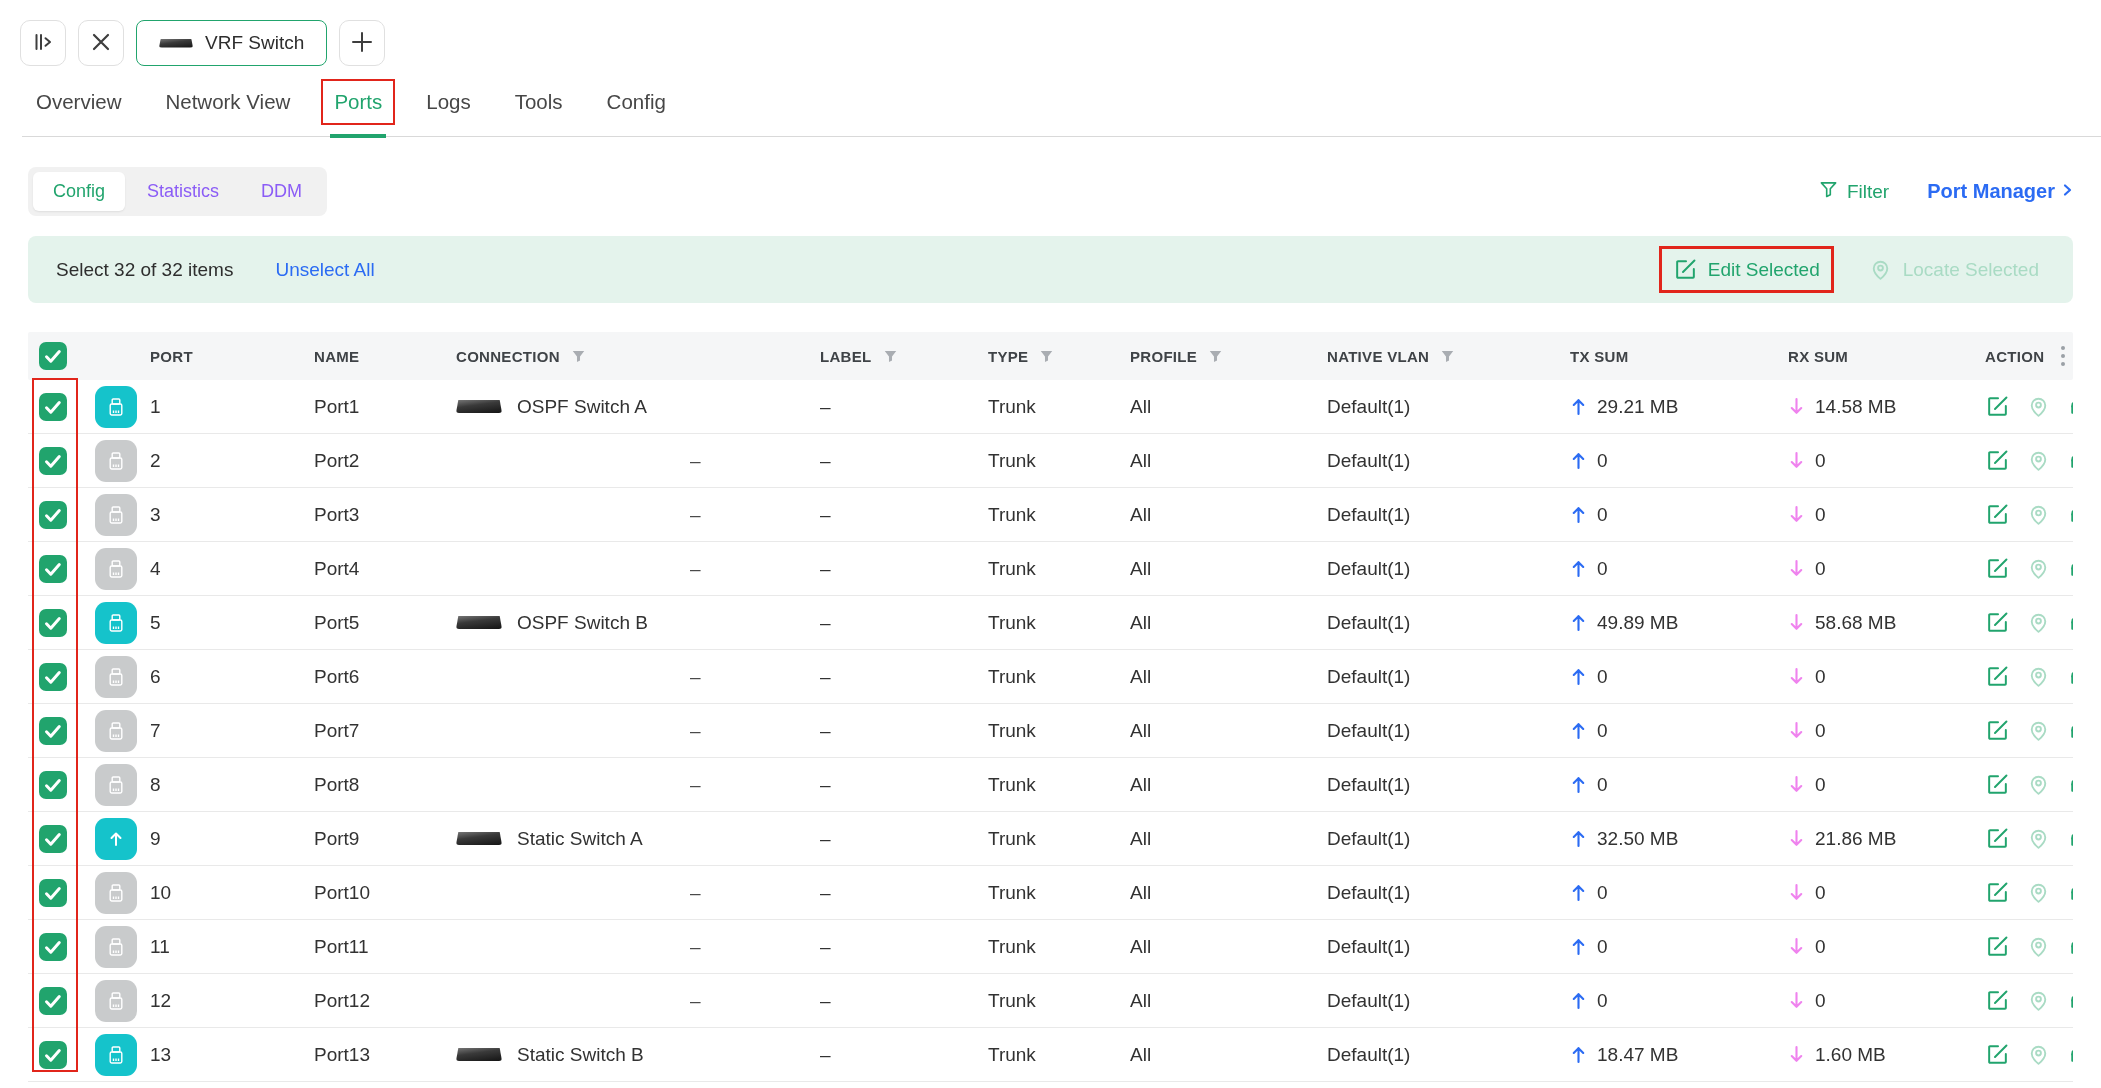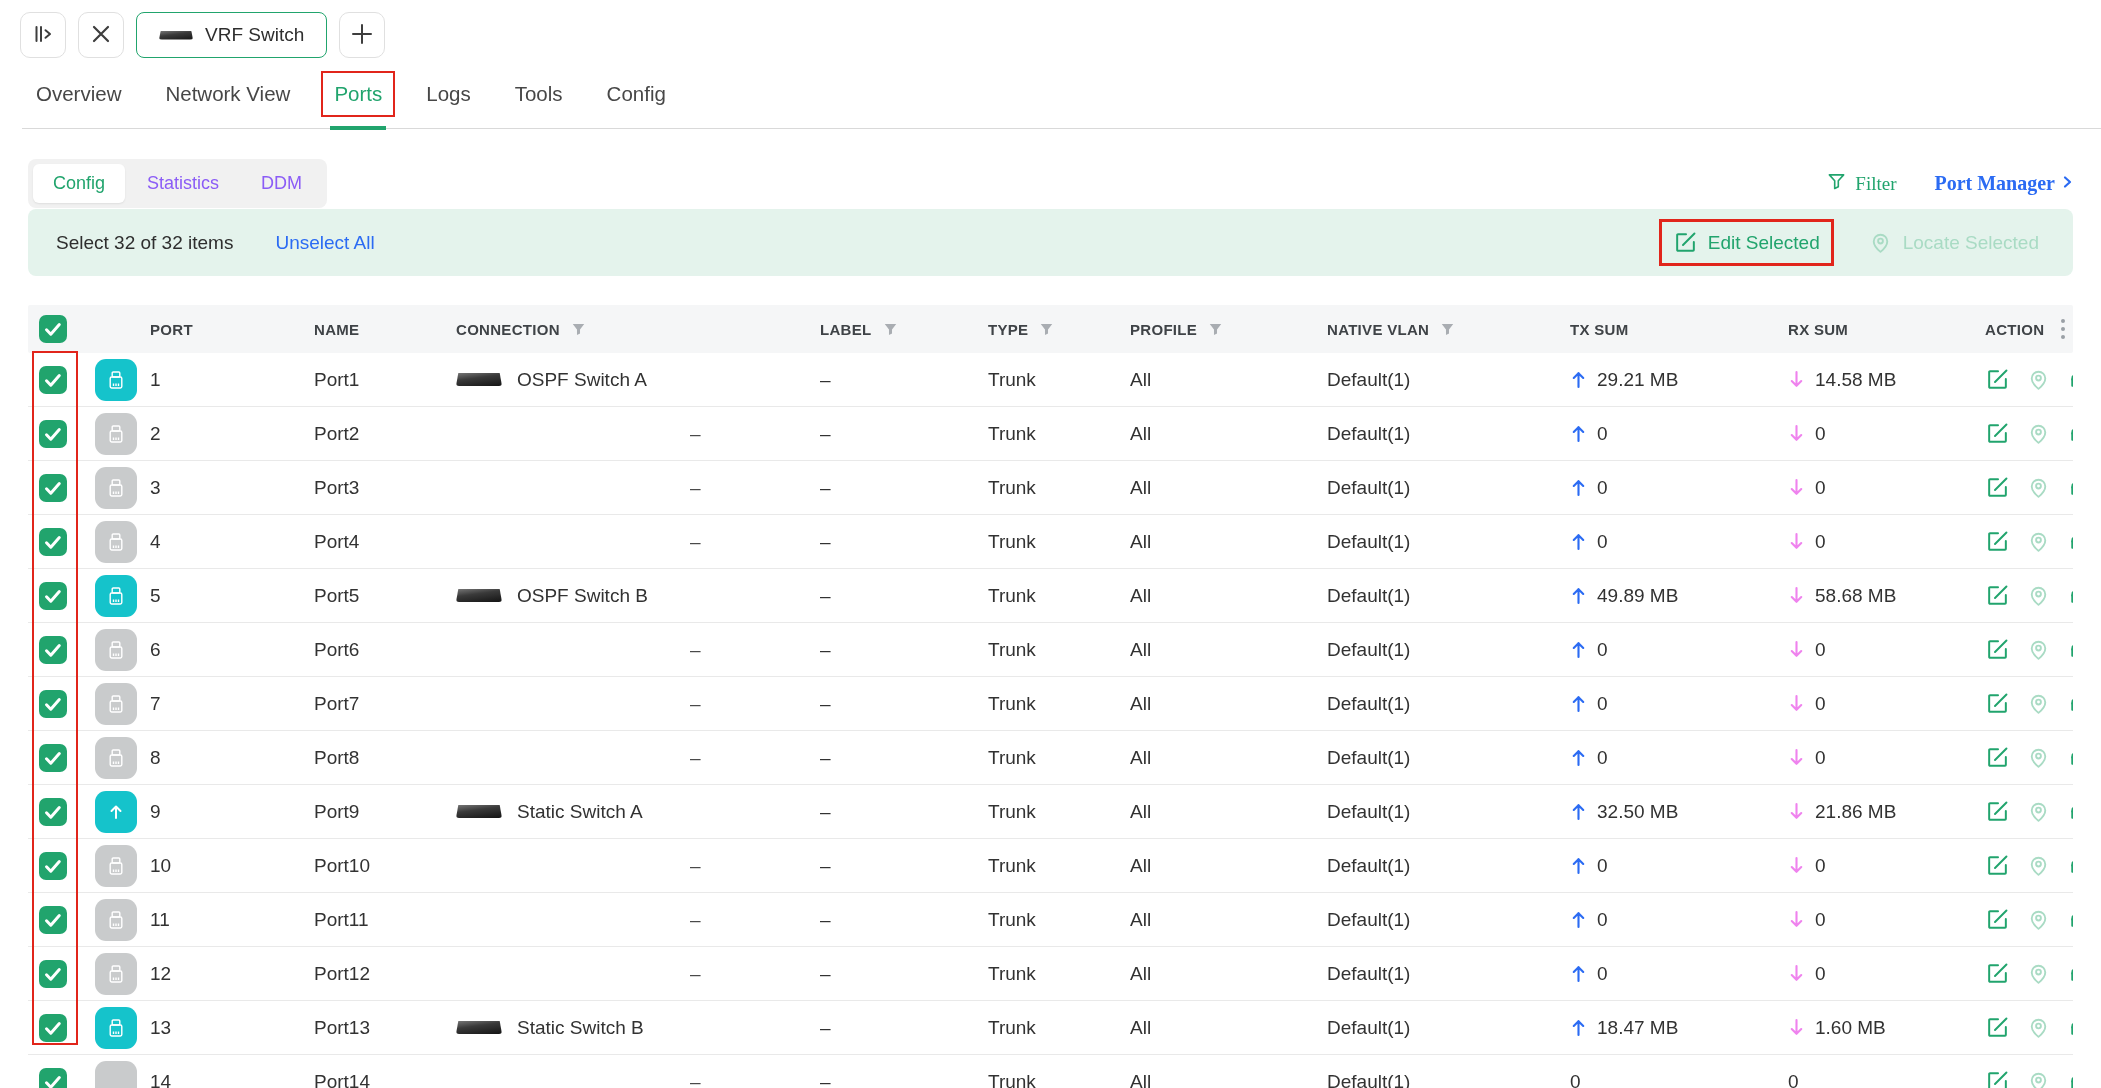--- a/index.html
+++ b/index.html
@@ -3,44 +3,44 @@
 <meta charset="utf-8">
 <style>
   :root{
     --green:#21a46d; --teal:#15c3cb; --blue:#2b6bf3; --pink:#ef83ee;
     --red:#e1251b; --mint:#e4f3ec; --badge-gray:#c9cbcc; --green-disabled:#a9dbc4;
     --text:#323232; --heading:#3f4347; --border:#e9e9e9;
   }
   *{box-sizing:border-box;margin:0;padding:0;}
   html,body{width:2101px;height:1088px;overflow:hidden;background:#fff;
     font-family:"Liberation Sans",sans-serif;color:var(--text);}
-  .topbar{display:flex;align-items:center;gap:12px;padding:12px 0 0 20px;}
+  .topbar{display:flex;align-items:center;gap:12px;padding:12px 0 0 20px;margin-top:8px;}
   .icon-btn{width:46px;height:46px;border:1px solid #e0e0e0;border-radius:10px;background:#fff;
     display:flex;align-items:center;justify-content:center;cursor:pointer;}
   .device-tab{height:46px;border:1.5px solid var(--green);border-radius:8px;background:#fff;
     display:flex;align-items:center;gap:12px;padding:0 22px;font-size:19px;color:#2e2e2e;cursor:pointer;}
   .thumb{display:inline-block;width:46px;height:13px;border-radius:2px 2px 3px 3px;
     background:linear-gradient(172deg,#777 0%,#3a3a3a 40%,#141414 100%);
     clip-path:polygon(5% 0,95% 0,100% 100%,0 100%);}
   .thumb.sm{width:34px;height:9px;}
   .nav{display:flex;gap:44px;padding:22px 14px 0 14px;border-bottom:1px solid #d9d9d9;font-size:20.5px;color:#474747;margin-left:22px;}
   .nav-tab{position:relative;padding:2px 0 22px;cursor:pointer;}
   .nav-tab.active{color:var(--green);}
   .nav-tab.active::after{content:'';position:absolute;left:-4px;right:-4px;bottom:-2px;height:4px;background:var(--green);}
   .ann{position:absolute;border:2.5px solid var(--red);pointer-events:none;}
   .ann-tab{left:-13px;right:-13px;top:-9px;bottom:11px;}
   .content{padding:0 28px;}
   .toolrow{display:flex;justify-content:space-between;align-items:center;margin-top:30px;}
   .subtabs{display:flex;background:#f1f1f1;border-radius:8px;padding:5px;gap:2px;}
   .subtab{padding:9px 20px;font-size:18px;color:#8b5cf6;border-radius:6px;cursor:pointer;}
   .subtab.active{background:#fff;color:var(--green);box-shadow:0 1px 2px rgba(0,0,0,.08);}
-  .tool-right{display:flex;align-items:center;gap:38px;font-family:Liberation Serif, serif;}
+  .tool-right{display:flex;align-items:center;gap:38px;}
   .filter-btn{display:flex;align-items:center;gap:9px;color:var(--green);font-size:19px;font-weight:500;cursor:pointer;}
   .pm-link{display:flex;align-items:center;gap:6px;color:var(--blue);font-size:20px;font-weight:600;cursor:pointer;}
-  .selection-bar{margin-top:1px;height:67px;background:var(--mint);border-radius:8px;
+  .selection-bar{margin-top:20px;height:67px;background:var(--mint);border-radius:8px;
     display:flex;align-items:center;justify-content:space-between;padding:0 34px 0 28px;font-size:19px;}
   .sel-left{display:flex;align-items:center;gap:42px;color:#2e2e2e;}
   .link{color:var(--blue);cursor:pointer;}
   .sel-right{display:flex;align-items:center;gap:48px;}
   .sel-btn{position:relative;display:flex;align-items:center;gap:10px;color:var(--green);font-weight:400;cursor:pointer;}
   .sel-btn.disabled{color:var(--green-disabled);align-items:center;}
   .ann-edit{left:-14px;right:-14px;top:-11px;bottom:-11px;border-width:3px;}
   .table{position:relative;margin-top:29px;
     --cols:60px 52px 164px 142px 364px 168px 142px 197px 243px 218px 197px minmax(0,1fr);}
   .thead{display:grid;grid-template-columns:var(--cols);height:48px;background:#f5f6f7;border-radius:2px;}

